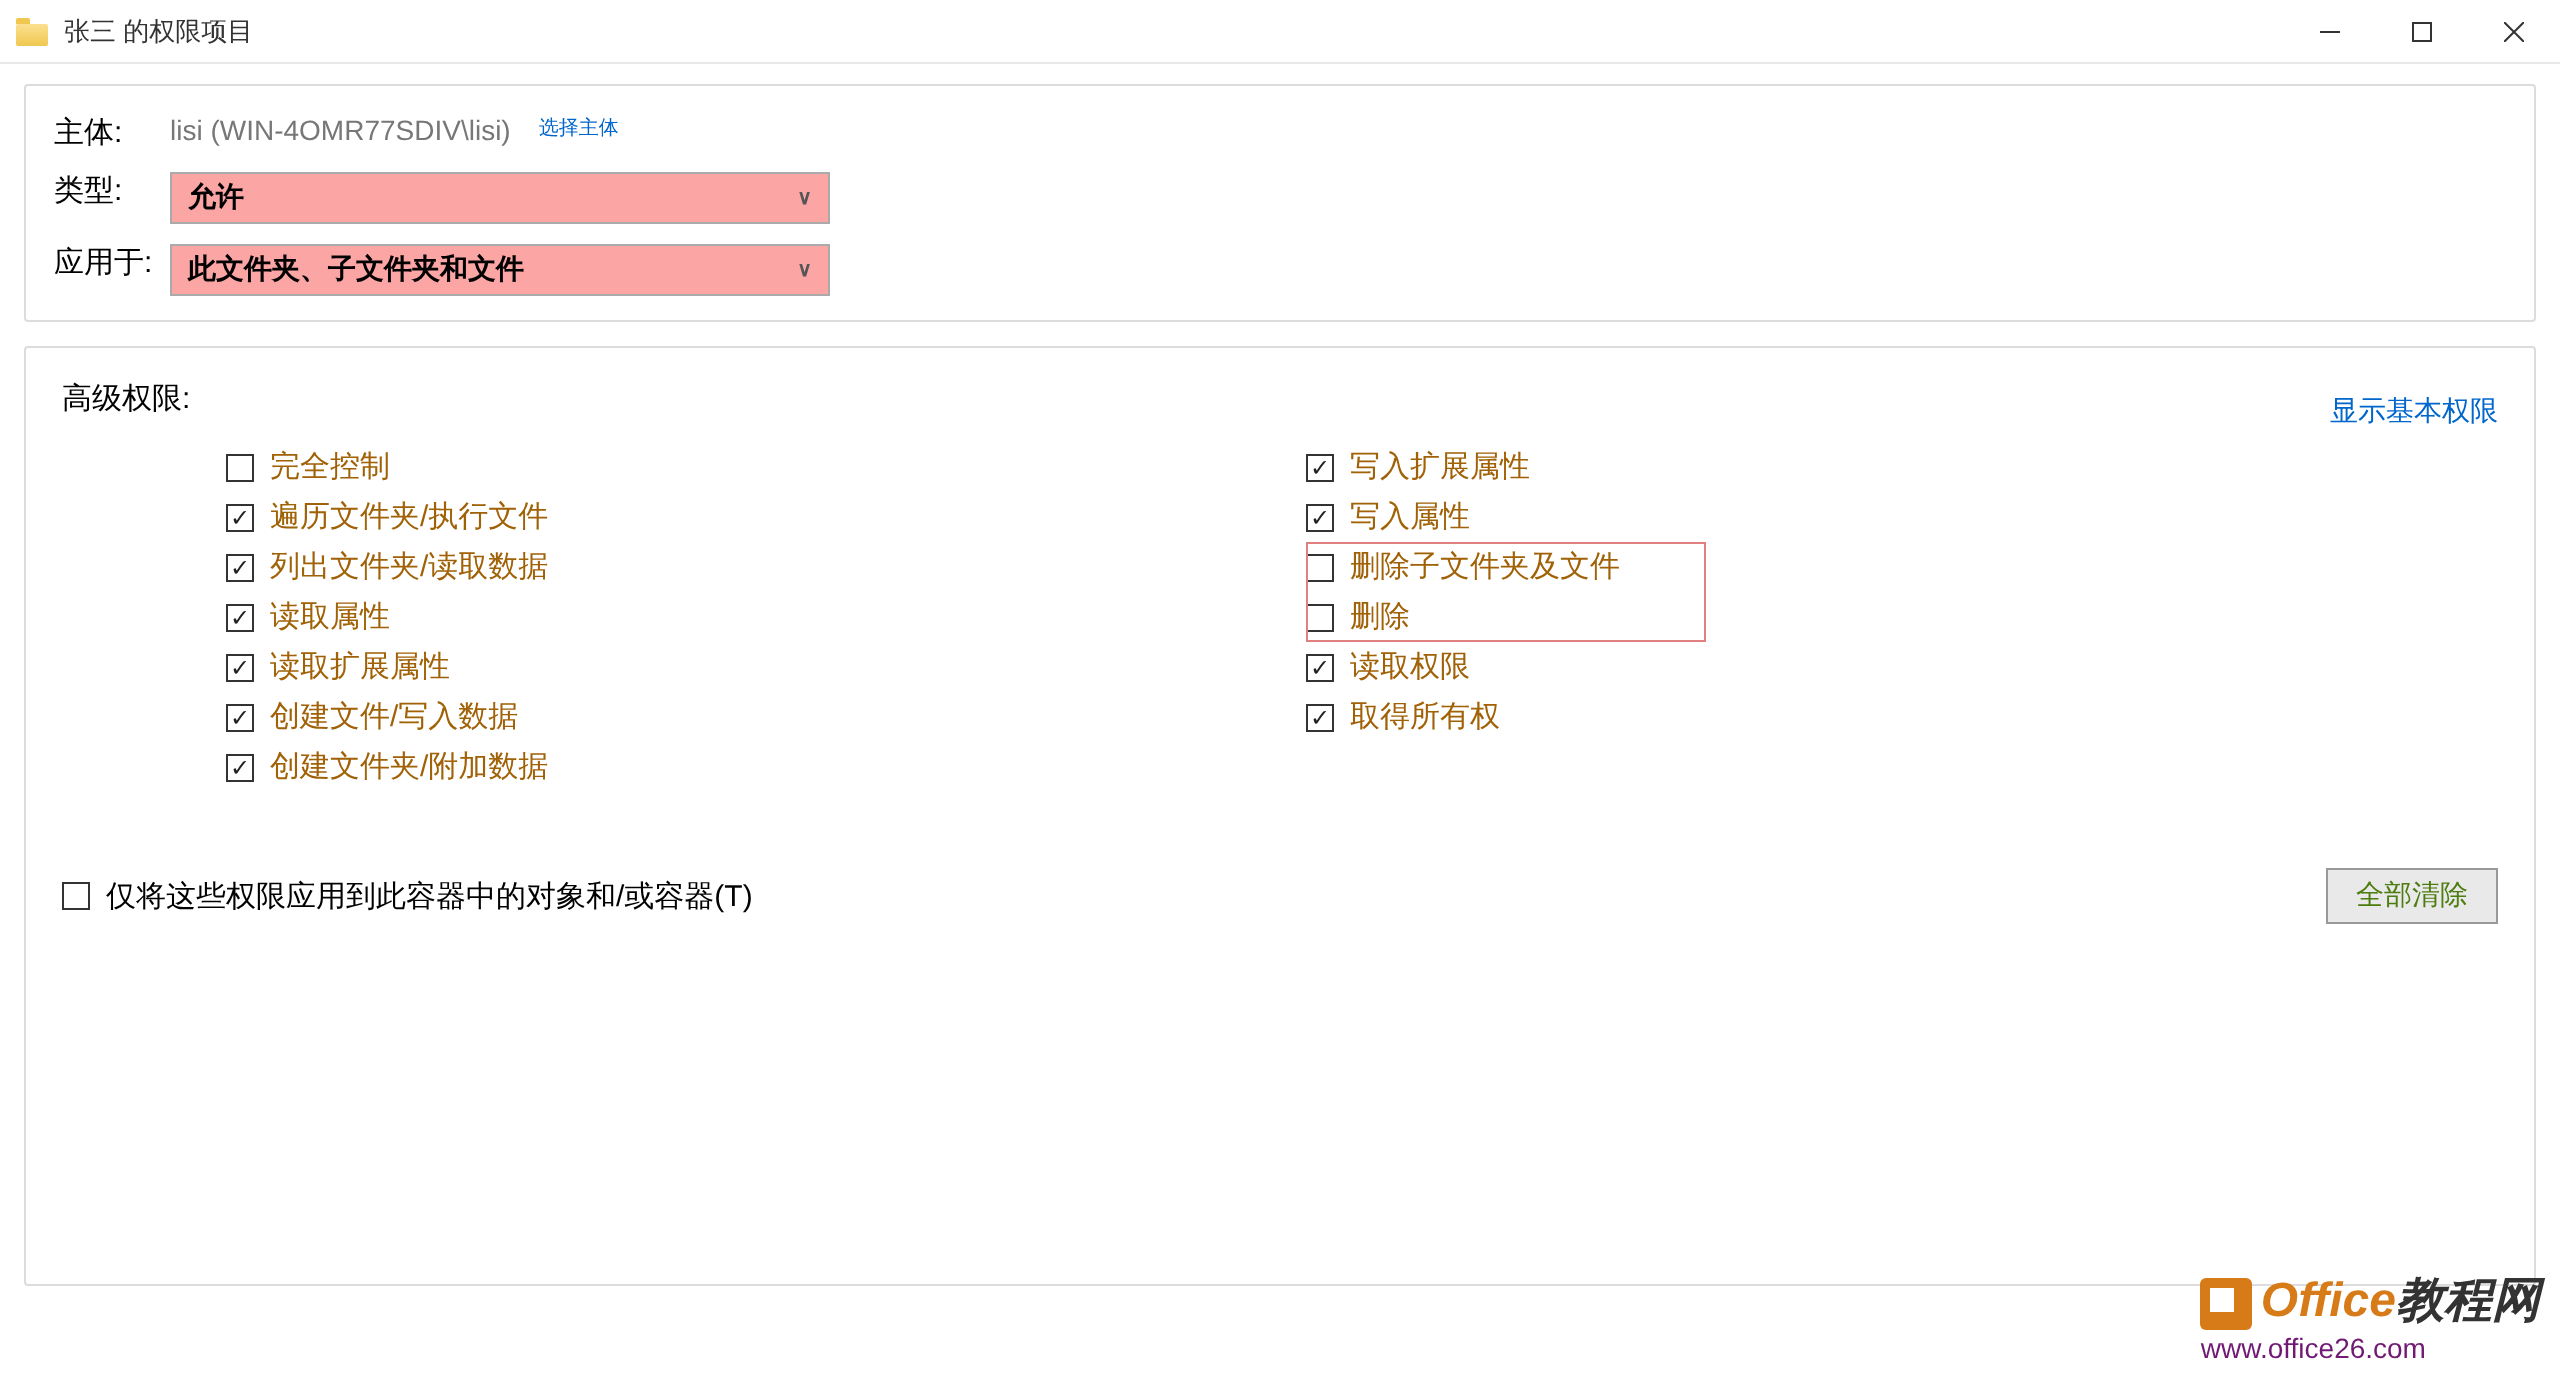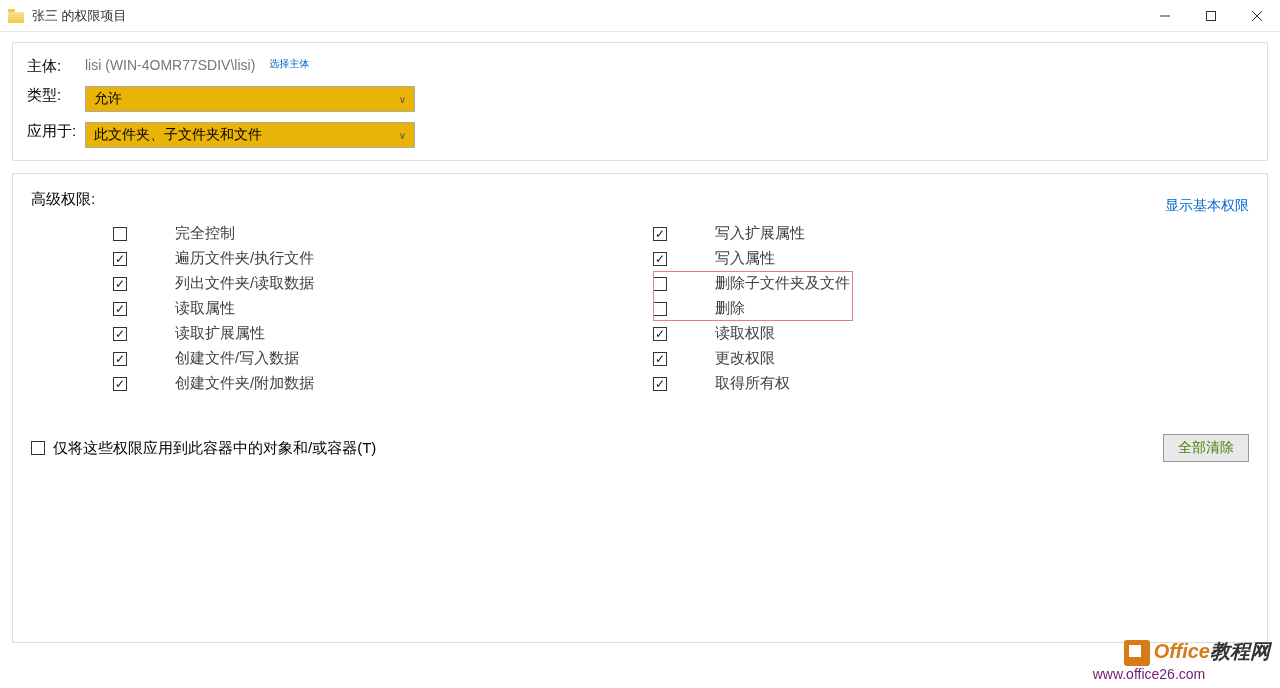--- a/index.html
+++ b/index.html
@@ -11,36 +11,36 @@
     .title-text { font-size: 13px; color: #333; }
     .winbtns { margin-left: auto; display:flex; }
     .winbtn { width: 46px; height: 32px; display:flex; align-items:center; justify-content:center; color:#333; }
     .client { padding: 10px 12px; }
     .panel { border: 1px solid #dcdcdc; border-radius: 2px; padding: 14px 14px 12px 14px; margin-bottom: 12px; background:#fff; }
     .form-row { display:flex; align-items:flex-start; margin-bottom: 10px; }
     .form-label { width: 58px; color:#000; font-size: 15px; }
     .principal-text { color:#777; font-size: 14px; }
     .link { color:#0066cc; margin-left: 14px; font-size: 10px; cursor: default; }
     .link-right { color:#0066cc; font-size: 14px; float:right; cursor: default;}
-    .select { width: 330px; height: 26px; border:1px solid #aaa; background:#eab308; display:flex; align-items:center; justify-content:space-between; padding:0 8px; font-size:14px; color:#000;}
+    .select { width: 330px; height: 26px; border:1px solid #aaa; background:#fca5a5; display:flex; align-items:center; justify-content:space-between; padding:0 8px; font-size:14px; color:#000;font-weight:bold;}
     .chv { font-size:10px; color:#555; }
     .panel2 { border: 1px solid #dcdcdc; border-radius:2px; padding: 16px 18px 60px 18px; background:#fff; height: 470px; position: relative;}
     .sec-title { font-size: 15px; color:#000; margin-bottom: 12px;}
     .perm-cols { display:flex; }
     .perm-col { width: 540px; padding-left: 82px;}
-    .perm-item { display:flex; align-items:center; height: 25px; font-size: 15px; color:#404040;gap:40px;}
+    .perm-item { display:flex; align-items:center; height: 25px; font-size: 15px; color:#a16207;}
     .cb { width:14px; height:14px; border:1px solid #333; margin-right:8px; background:#fff; display:flex; align-items:center; justify-content:center; flex-shrink:0;}
     .cb.checked::after { content:"✓"; font-size:12px; line-height:12px; color:#222;}
     .highlight { position:absolute; border:1px solid #e08080; left: 640px; top: 97px; width: 200px; height: 50px; pointer-events:none;}
     .bottom-row { position:absolute; left:18px; right:18px; bottom:180px; display:flex; align-items:center; justify-content:space-between;}
     .only-apply { display:flex; align-items:center; font-size:15px; color:#000;}
     .only-apply .cb { margin-left:0; }
     .btn { border:1px solid #999; background:#e9e9e9; padding: 4px 14px; font-size:14px; color:#4d7c0f;}
     .watermark { position:absolute; right:10px; bottom:6px; text-align:left; }
-    .wm-top { color:#d77b19; font-weight:bold; font-size:20px; font-style:italic;margin-left:31px;}
+    .wm-top { color:#d77b19; font-weight:bold; font-size:24px; font-style:italic;}
     .wm-top .plain { color:#333; font-style:italic;}
     .wm-bot { color:#701a75; font-size:14px;}
     .wm-icon { display:inline-block; width:26px; height:26px; background:#d77b19; border-radius:3px; vertical-align:middle; margin-right:4px; position:relative;}
     .wm-icon::after { content:""; position:absolute; left:5px; top:5px; width:12px; height:12px; background:#fff;}
   </style>
 </head>
 <body>
 
 <div class="titlebar">
   <span class="folder-icon"></span>
@@ -142,24 +142,20 @@
           <div class="perm-item">
             <span class="cb"></span>
             <span>删除</span>
           </div>
           <div class="perm-item">
             <span class="cb checked"></span>
             <span>读取权限</span>
           </div>
           <div class="perm-item">
             <span class="cb checked"></span>
-            <span>更改权限</span>
-          </div>
-          <div class="perm-item">
-            <span class="cb checked"></span>
             <span>取得所有权</span>
           </div>
         </div>
     </div>
 
     <div class="highlight"></div>
 
     <div class="bottom-row">
       <div class="only-apply">
         <span class="cb"></span>

